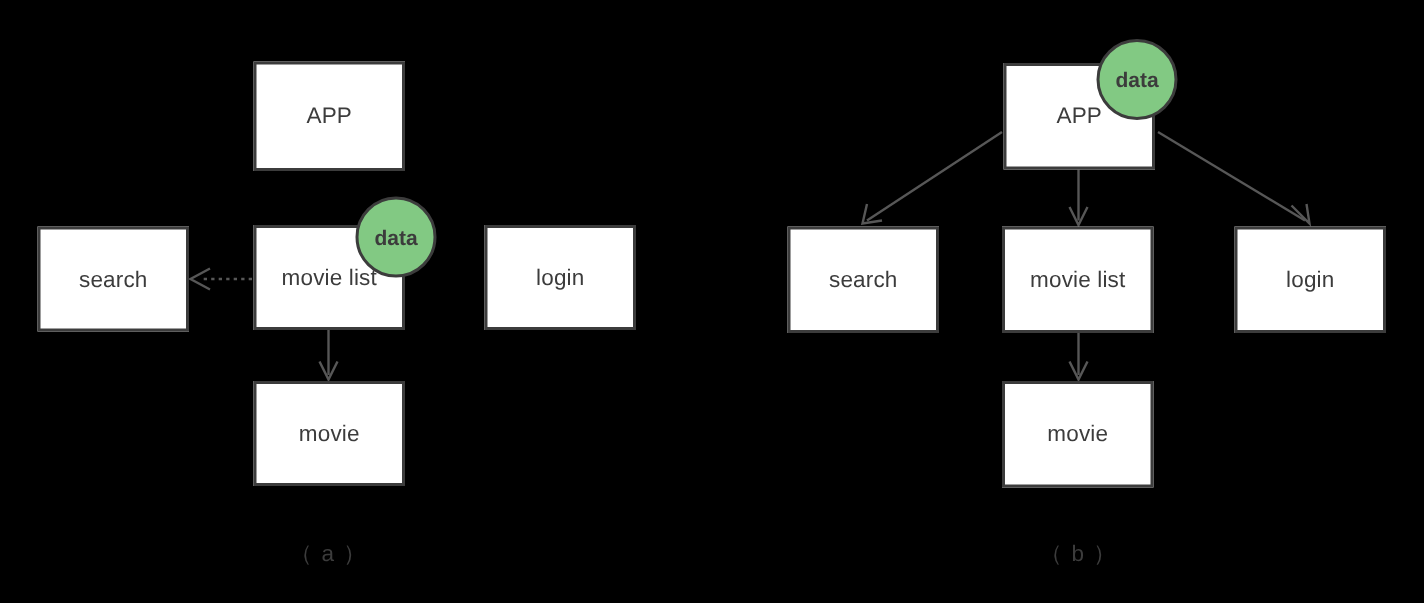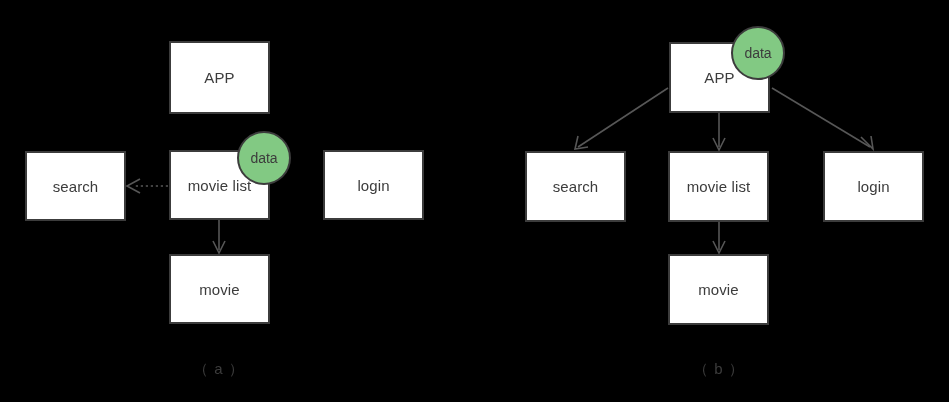--- a/index.html
+++ b/index.html
@@ -36,20 +36,21 @@
     background: #82c983;
     border: 2px solid #3c3c3c;
     box-sizing: border-box;
     display: flex;
     align-items: center;
     justify-content: center;
     color: #3c3c3c;
     font-size: 14px;
     line-height: 1;
     z-index: 6;
+    font-weight: bold;
   }
   .panel-caption {
     position: absolute;
     color: #3c3c3c;
     font-size: 15px;
     text-align: center;
     letter-spacing: 1px;
     white-space: nowrap;
     z-index: 3;
   }

